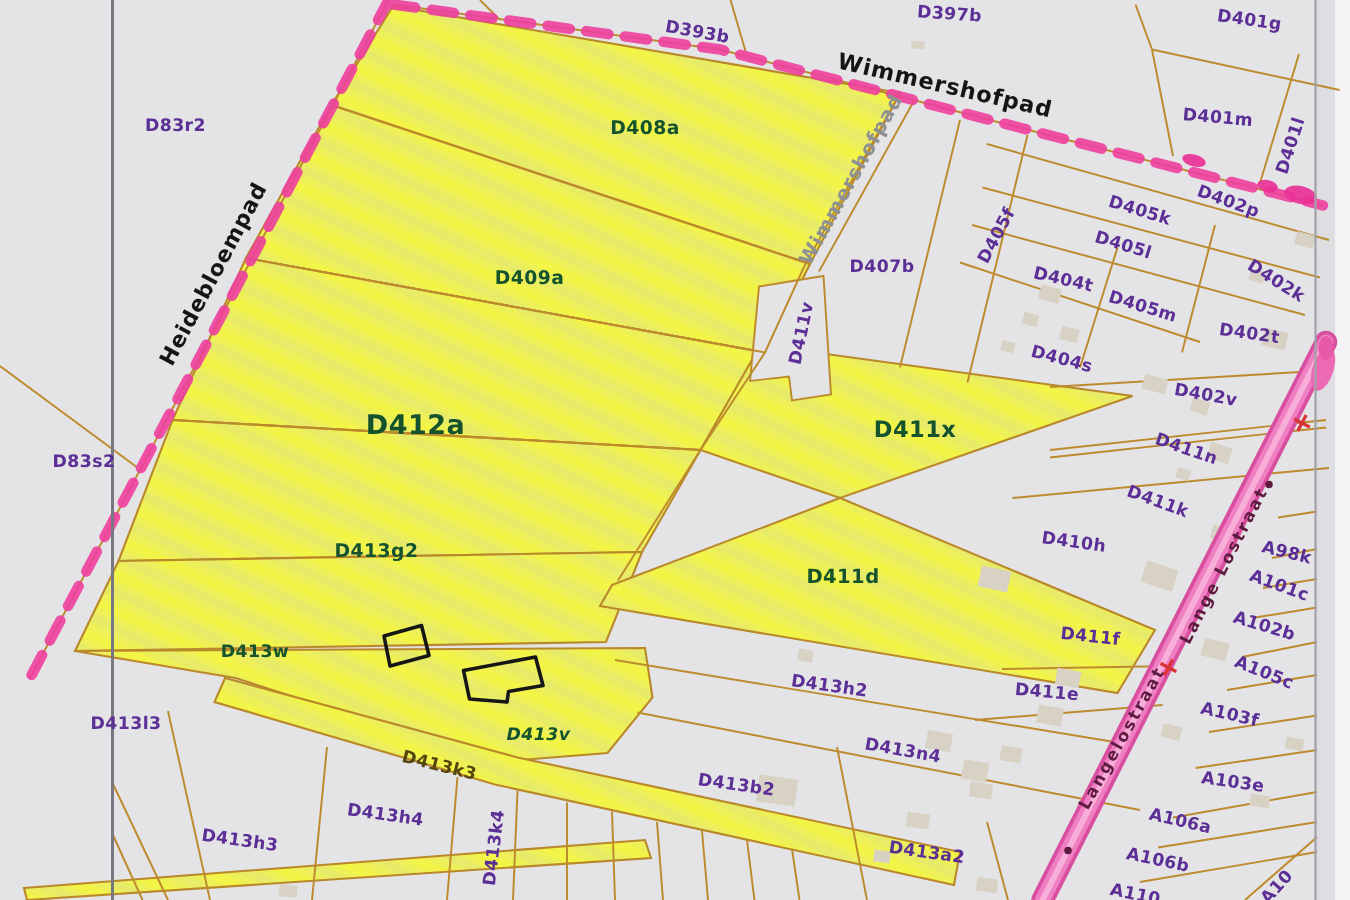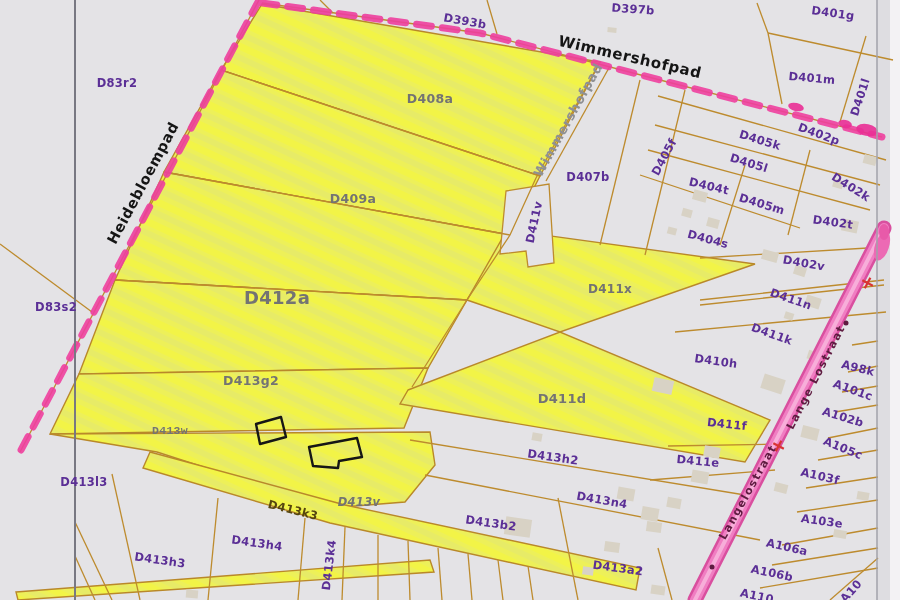--- a/index.html
+++ b/index.html
@@ -3,21 +3,21 @@
 <meta charset="utf-8">
 <style>
   html,body{margin:0;padding:0;background:#cfced2;}
   #stage{position:relative;width:900px;height:600px;overflow:hidden;
          font-family:"DejaVu Sans","Liberation Sans",sans-serif;
          background:#e4e3e6;}
   #map-svg{position:absolute;left:0;top:0;}
   .parcel-label{position:absolute;font-weight:700;font-size:11.5px;
     color:#5b2f96;white-space:nowrap;letter-spacing:.3px;
     transform:translate(-50%,-50%);z-index:6;}
-  .parcel-label.on-yellow{color:#737373;margin-top:13px;}
+  .parcel-label.on-yellow{color:#14532d;}
   .parcel-label.olive{color:#55450f;}
   .street-label{position:absolute;font-weight:600;white-space:nowrap;
     transform:translate(-50%,-50%);z-index:7;letter-spacing:.6px;}
   .road-label{letter-spacing:1.6px;font-weight:700;}
   .cross-marker{position:absolute;color:#d93434;font-weight:700;font-size:19px;
     transform:translate(-50%,-50%);z-index:8;}
   .dot-marker{position:absolute;width:5px;height:5px;border-radius:50%;
     background:#5e1b40;transform:translate(-50%,-50%);z-index:8;}
 </style>
 </head>
@@ -189,38 +189,38 @@
       <div class="parcel-label" style="left: 762px; top: 204px; transform: translate(-50%, -50%) rotate(17deg);">D405m</div>
       <div class="parcel-label" style="left: 851px; top: 187px; transform: translate(-50%, -50%) rotate(32deg);">D402k</div>
       <div class="parcel-label" style="left: 833px; top: 222px; transform: translate(-50%, -50%) rotate(8deg);">D402t</div>
       <div class="parcel-label" style="left: 708px; top: 239px; transform: translate(-50%, -50%) rotate(15deg);">D404s</div>
       <div class="parcel-label" style="left: 588px; top: 177px; transform: translate(-50%, -50%) rotate(0deg);">D407b</div>
       <div class="parcel-label" style="left: 534px; top: 222px; transform: translate(-50%, -50%) rotate(-78deg);">D411v</div>
       <div class="parcel-label on-yellow" style="font-size: 12.5px; left: 430px; top: 85px; transform: translate(-50%, -50%) rotate(0deg);">D408a</div>
       <div class="parcel-label on-yellow" style="font-size: 12.5px; left: 353px; top: 185px; transform: translate(-50%, -50%) rotate(0deg);">D409a</div>
       <div class="parcel-label on-yellow" style="font-size: 18px; left: 277px; top: 284px; transform: translate(-50%, -50%) rotate(0deg);">D412a</div>
       <div class="parcel-label" style="left: 56px; top: 307px; transform: translate(-50%, -50%) rotate(0deg);">D83s2</div>
-      <div class="parcel-label on-yellow" style="font-size: 12px; left: 610px; top: 276px; transform: translate(-50%, -50%) rotate(0deg);">D411x</div>
+      <div class="parcel-label on-yellow" style="font-size: 15px; left: 610px; top: 286px; transform: translate(-50%, -50%) rotate(0deg);">D411x</div>
       <div class="parcel-label" style="left: 804px; top: 263px; transform: translate(-50%, -50%) rotate(10deg);">D402v</div>
       <div class="parcel-label" style="left: 791px; top: 299px; transform: translate(-50%, -50%) rotate(19deg);">D411n</div>
       <div class="parcel-label" style="left: 772px; top: 334px; transform: translate(-50%, -50%) rotate(20deg);">D411k</div>
       <div class="parcel-label" style="left: 716px; top: 361px; transform: translate(-50%, -50%) rotate(8deg);">D410h</div>
       <div class="parcel-label" style="left: 858px; top: 368px; transform: translate(-50%, -50%) rotate(14deg);">A98k</div>
       <div class="parcel-label" style="left: 853px; top: 390px; transform: translate(-50%, -50%) rotate(20deg);">A101c</div>
       <div class="parcel-label" style="left: 843px; top: 417px; transform: translate(-50%, -50%) rotate(17deg);">A102b</div>
       <div class="parcel-label" style="left: 843px; top: 448px; transform: translate(-50%, -50%) rotate(22deg);">A105c</div>
       <div class="parcel-label" style="left: 820px; top: 476px; transform: translate(-50%, -50%) rotate(13deg);">A103f</div>
       <div class="parcel-label" style="left: 822px; top: 521px; transform: translate(-50%, -50%) rotate(8deg);">A103e</div>
       <div class="parcel-label" style="left: 787px; top: 547px; transform: translate(-50%, -50%) rotate(13deg);">A106a</div>
       <div class="parcel-label" style="left: 772px; top: 573px; transform: translate(-50%, -50%) rotate(12deg);">A106b</div>
       <div class="parcel-label" style="left: 757px; top: 596px; transform: translate(-50%, -50%) rotate(12deg);">A110</div>
       <div class="parcel-label" style="left: 851px; top: 591px; transform: translate(-50%, -50%) rotate(-48deg);">A10</div>
       <div class="parcel-label on-yellow" style="font-size: 12.5px; left: 251px; top: 367px; transform: translate(-50%, -50%) rotate(0deg);">D413g2</div>
       <div class="parcel-label on-yellow" style="font-size: 13px; left: 562px; top: 385px; transform: translate(-50%, -50%) rotate(0deg);">D411d</div>
-      <div class="parcel-label on-yellow" style="left: 170px; top: 417px; transform: translate(-50%, -50%) rotate(0deg); font-family: Liberation Mono, monospace;">D413w</div>
+      <div class="parcel-label on-yellow" style="left: 170px; top: 434px; transform: translate(-50%, -50%) rotate(0deg);">D413w</div>
       <div class="parcel-label" style="left: 84px; top: 482px; transform: translate(-50%, -50%) rotate(0deg);">D413l3</div>
       <div class="parcel-label on-yellow" style="left: 359px; top: 489px; transform: translate(-50%, -50%) rotate(0deg); font-style: italic;">D413v</div>
       <div class="parcel-label olive" style="left: 293px; top: 510px; transform: translate(-50%, -50%) rotate(14deg);">D413k3</div>
       <div class="parcel-label" style="left: 553px; top: 457px; transform: translate(-50%, -50%) rotate(8deg);">D413h2</div>
       <div class="parcel-label" style="left: 727px; top: 424px; transform: translate(-50%, -50%) rotate(6deg);">D411f</div>
       <div class="parcel-label" style="left: 698px; top: 461px; transform: translate(-50%, -50%) rotate(5deg);">D411e</div>
       <div class="parcel-label" style="left: 602px; top: 500px; transform: translate(-50%, -50%) rotate(10deg);">D413n4</div>
       <div class="parcel-label" style="left: 491px; top: 523px; transform: translate(-50%, -50%) rotate(8deg);">D413b2</div>
       <div class="parcel-label" style="left: 160px; top: 560px; transform: translate(-50%, -50%) rotate(8deg);">D413h3</div>
       <div class="parcel-label" style="left: 257px; top: 543px; transform: translate(-50%, -50%) rotate(8deg);">D413h4</div>

